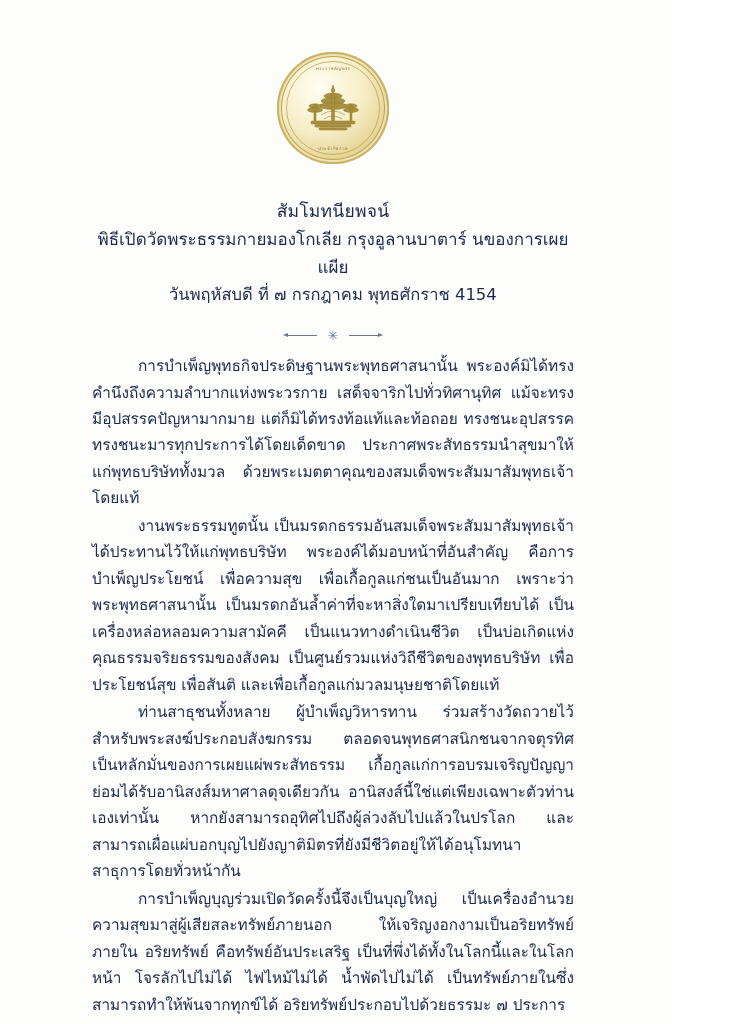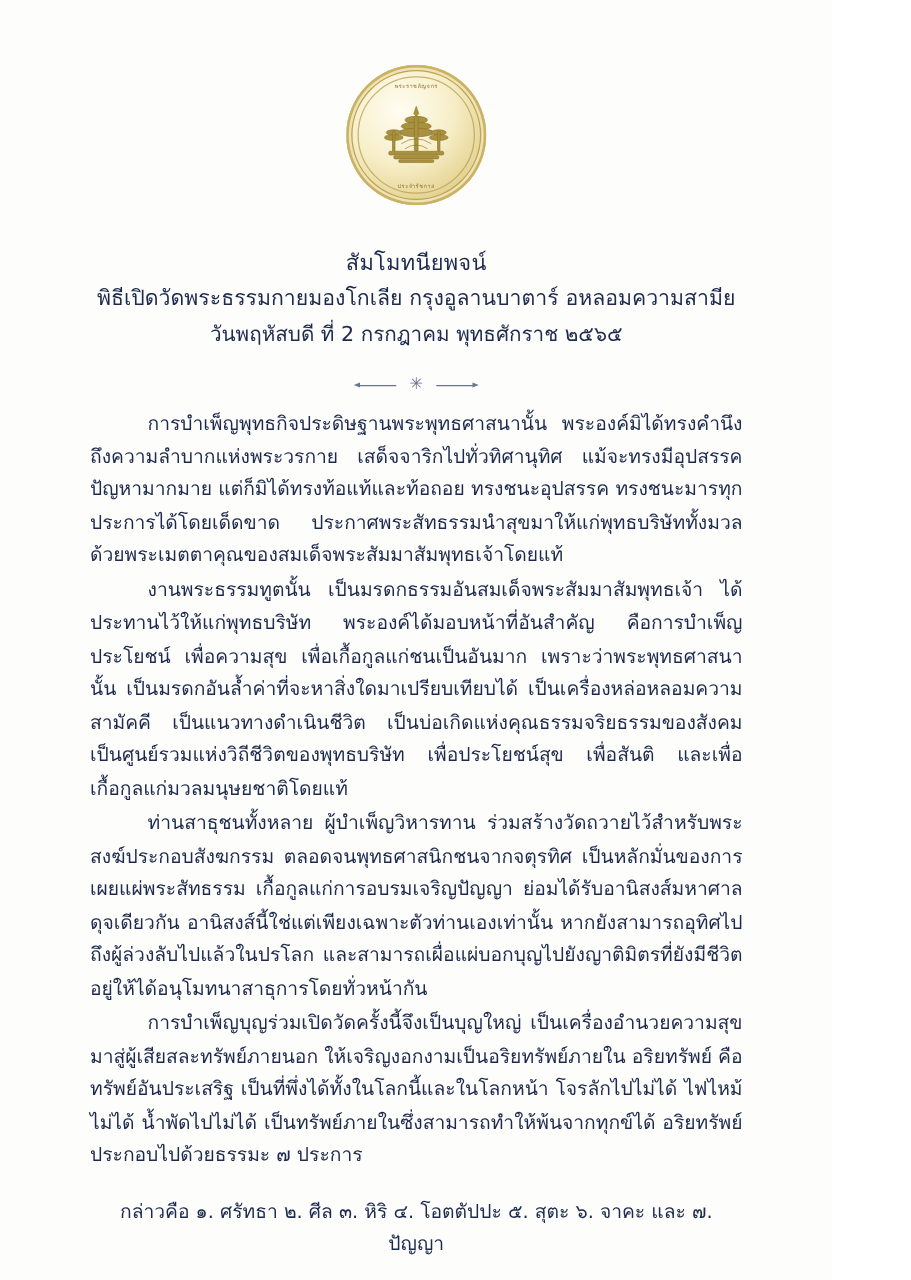--- a/index.html
+++ b/index.html
@@ -13,21 +13,21 @@
     font-family: "DejaVu Sans", sans-serif;
     color: #20283a;
     overflow: hidden;
   }
   .page {
     position: relative;
     width: 666px;
     height: 1024px;
     background: #fdfdfb;
     box-sizing: border-box;
-    padding: 0 72px;
+    padding: 0 92px;
   }
 
   
   .emblem-wrap {
     display: flex;
     justify-content: center;
     padding-top: 52px;
   }
   .emblem {
     position: relative;
@@ -180,22 +180,22 @@
           </g>
         </svg>
       </div>
       <div class="emblem-toptext">พระราชลัญจกร</div>
       <div class="emblem-bottomtext">ประจำรัชกาล</div>
     </div>
   </div>
 
   <div class="title-block">
     <div class="title-main">สัมโมทนียพจน์</div>
-    <div class="title-sub">พิธีเปิดวัดพระธรรมกายมองโกเลีย กรุงอูลานบาตาร์ อหลอมความสามีย</div>
-    <div class="title-date">วันพฤหัสบดี ที่ 2 กรกฎาคม พุทธศักราช ๒๕๖๕</div>
+    <div class="title-sub">พิธีเปิดวัดพระธรรมกายมองโกเลีย กรุงอูลานบาตาร์ นของการเผยแผีย</div>
+    <div class="title-date">วันพฤหัสบดี ที่ ๗ กรกฎาคม พุทธศักราช 4154</div>
   </div>
 
   <div class="divider">
     <span class="bar left"></span>
     <span class="star">✳</span>
     <span class="bar right"></span>
   </div>
 
   <div class="body-text">
     <p class="para">การบำเพ็ญพุทธกิจประดิษฐานพระพุทธศาสนานั้น พระองค์มิได้ทรงคำนึงถึงความลำบากแห่งพระวรกาย เสด็จจาริกไปทั่วทิศานุทิศ แม้จะทรงมีอุปสรรคปัญหามากมาย แต่ก็มิได้ทรงท้อแท้และท้อถอย ทรงชนะอุปสรรค ทรงชนะมารทุกประการได้โดยเด็ดขาด ประกาศพระสัทธรรมนำสุขมาให้แก่พุทธบริษัททั้งมวล ด้วยพระเมตตาคุณของสมเด็จพระสัมมาสัมพุทธเจ้าโดยแท้</p>

